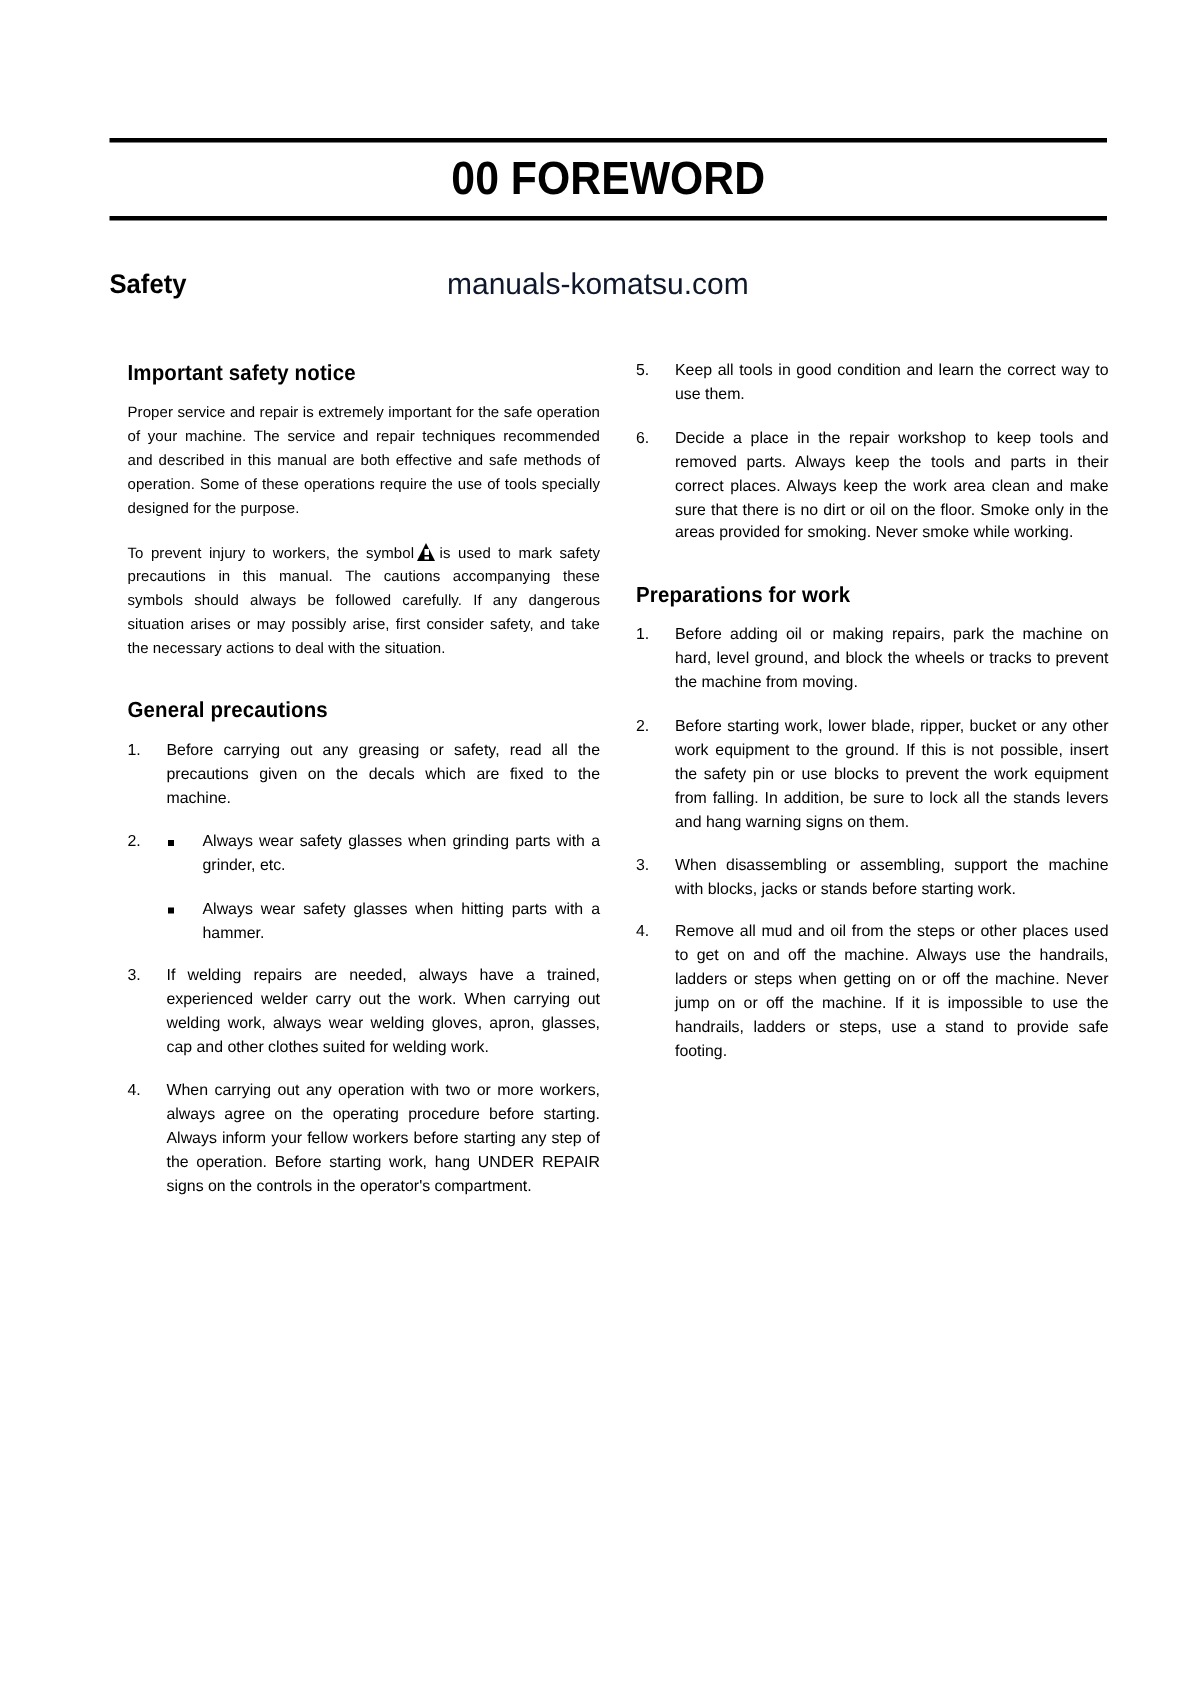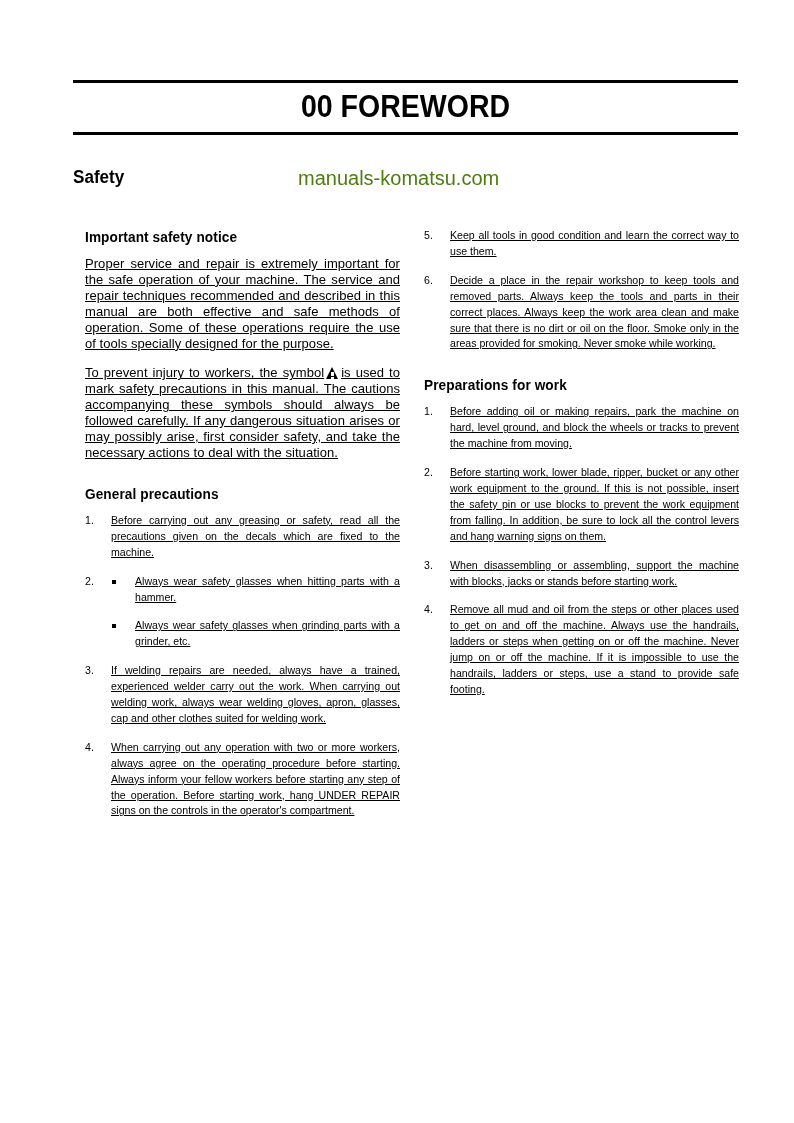--- a/index.html
+++ b/index.html
@@ -12,21 +12,21 @@
     height: 1123px;
     position: relative;
     font-family: "Liberation Sans", sans-serif;
     color: #000000;
     -webkit-font-smoothing: none;
   }
 
   
   .page {
     position: absolute;
-    left: 0; top: 0;
+    left: 0; top: 12px;
     width: 794px;
     height: 887px;
     overflow: hidden;
     border-radius: 24px;
   }
 
   
   .header {
     position: absolute;
     left: 73px;
@@ -69,21 +69,21 @@
     line-height: 24px;
     transform: scaleX(0.95);
     transform-origin: left center;
   }
   .watermark {
     position: absolute;
     left: 225px;
     top: 1px;
     font-size: 20px;
     line-height: 24px;
-    color: #4d7c0f;
+    color: #0f172a;
     font-weight: normal;
     white-space: nowrap;
   }
 
   
   .columns {
     position: absolute;
     left: 73px;
     top: 228px;
     width: 665px;
@@ -102,26 +102,25 @@
     font-size: 14.5px;
     line-height: 18px;
     transform: scaleX(0.94);
     transform-origin: left center;
     letter-spacing: 0.1px;
   }
   h2.sec.spaced { margin-top: 24px; }
 
   p.body {
     margin: 0 0 14px 0;
-    font-size: 13px;
+    font-size: 10px;
     line-height: 15.9px;
     text-align: justify;
     text-justify: inter-word;
     letter-spacing: 0.05px;
-    text-decoration: underline;
   }
   p.body:last-child { margin-bottom: 0; }
 
   
   ol.numlist {
     margin: 0;
     padding: 0;
     list-style: none;
   }
   ol.numlist > li {
@@ -136,21 +135,21 @@
   ol.numlist > li:last-child { margin-bottom: 0; }
   ol.numlist > li > .num {
     position: absolute;
     left: 0;
     top: 0;
     width: 20px;
     text-align: left;
     font-size: 10.6px;
     line-height: 15.9px;
   }
-  .li-text { display: block; text-decoration: underline; }
+  .li-text { display: block; }
 
   
   ul.bullets {
     margin: 13px 0 0 0;
     padding: 0;
     list-style: none;
   }
   ul.bullets > li {
     position: relative;
     padding-left: 24px;
@@ -268,25 +267,25 @@
       <ol class="numlist">
         <li>
           <span class="num">1.</span>
           <span class="li-text">Before carrying out any greasing or safety, read all the precautions given on the decals which are fixed to the machine.</span>
         </li>
         <li>
           <span class="num">2.</span>
           <ul class="bullets">
             <li>
               <span class="bullet"></span>
-              <span class="li-text">Always wear safety glasses when hitting parts with a hammer.</span>
+              <span class="li-text">Always wear safety glasses when grinding parts with a grinder, etc.</span>
             </li>
             <li>
               <span class="bullet"></span>
-              <span class="li-text">Always wear safety glasses when grinding parts with a grinder, etc.</span>
+              <span class="li-text">Always wear safety glasses when hitting parts with a hammer.</span>
             </li>
           </ul>
         </li>
         <li>
           <span class="num">3.</span>
           <span class="li-text">If welding repairs are needed, always have a trained, experienced welder carry out the work. When carrying out welding work, always wear welding gloves, apron, glasses, cap and other clothes suited for welding work.</span>
         </li>
         <li>
           <span class="num">4.</span>
           <span class="li-text">When carrying out any operation with two or more workers, always agree on the operating procedure before starting. Always inform your fellow workers before starting any step of the operation. Before starting work, hang UNDER REPAIR signs on the controls in the operator's compartment.</span>
@@ -309,21 +308,21 @@
 
       <h2 class="sec spaced">Preparations for work</h2>
 
       <ol class="numlist">
         <li>
           <span class="num">1.</span>
           <span class="li-text">Before adding oil or making repairs, park the machine on hard, level ground, and block the wheels or tracks to prevent the machine from moving.</span>
         </li>
         <li>
           <span class="num">2.</span>
-          <span class="li-text">Before starting work, lower blade, ripper, bucket or any other work equipment to the ground. If this is not possible, insert the safety pin or use blocks to prevent the work equipment from falling. In addition, be sure to lock all the control levers and hang warning signs on them.</span>
+          <span class="li-text">Before starting work, lower blade, ripper, bucket or any other work equipment to the ground. If this is not possible, insert the safety pin or use blocks to prevent the work equipment from falling. In addition, be sure to lock all the stands levers and hang warning signs on them.</span>
         </li>
         <li>
           <span class="num">3.</span>
           <span class="li-text">When disassembling or assembling, support the machine with blocks, jacks or stands before starting work.</span>
         </li>
         <li>
           <span class="num">4.</span>
           <span class="li-text">Remove all mud and oil from the steps or other places used to get on and off the machine. Always use the handrails, ladders or steps when getting on or off the machine. Never jump on or off the machine. If it is impossible to use the handrails, ladders or steps, use a stand to provide safe footing.</span>
         </li>
       </ol>

